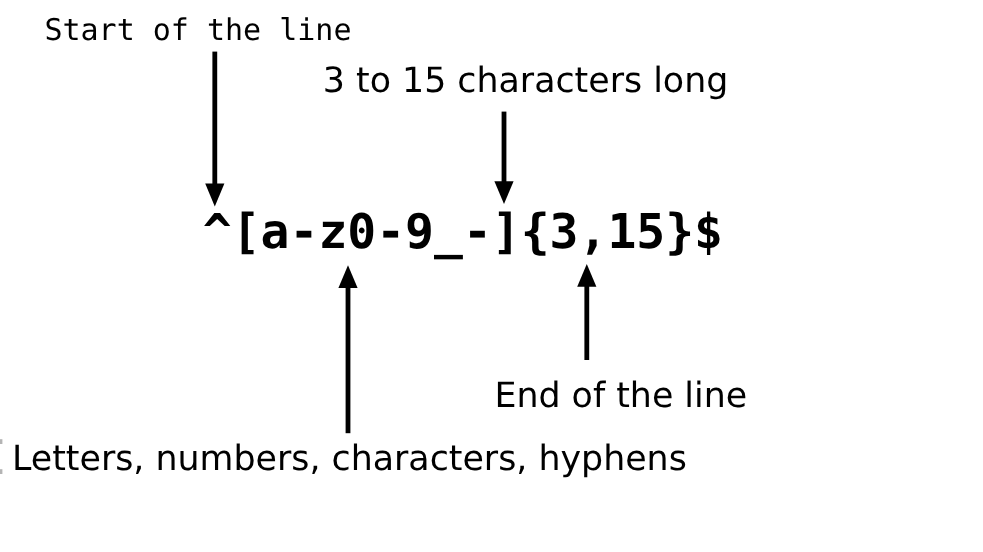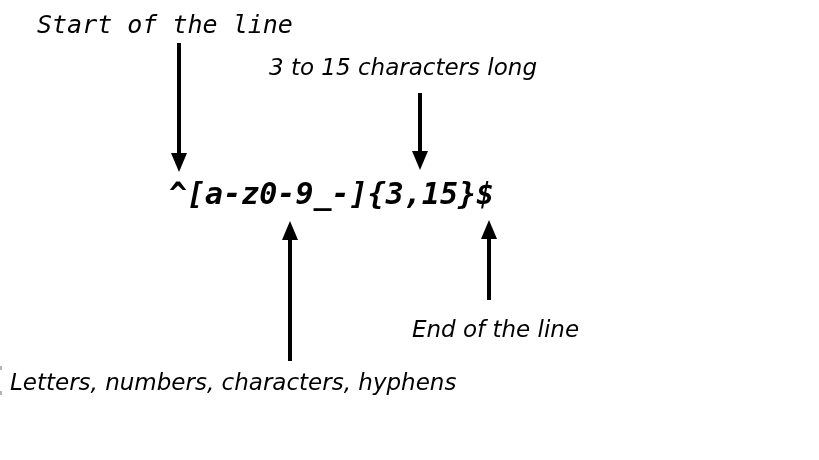--- a/index.html
+++ b/index.html
@@ -5,40 +5,39 @@
   :root { --ink:#000000; --bg:#ffffff; }
   * { margin:0; padding:0; box-sizing:border-box; }
   html,body { background:#ffffff; }
   .canvas {
     position:relative;
     width:819px; height:460px;
     background:var(--bg);
     overflow:hidden;
     font-family:"DejaVu Sans", "Liberation Sans", sans-serif;
     color:var(--ink);
-    font-style:italic;
   }
   .label {
     position:absolute;
     white-space:pre;
-    font-size:23px;
+    font-size:29px;
     line-height:23px;
     color:var(--ink);
   }
   .label.mono {
     font-family:"DejaVu Sans Mono", "Liberation Mono", monospace;
     font-size:25px;
     line-height:25px;
   }
   .regex {
     position:absolute;
     left:169px; top:179px;
     font-family:"DejaVu Sans Mono", "Liberation Mono", monospace;
     font-weight:bold;
-    font-size:30px;
+    font-size:40px;
     line-height:30px;
     white-space:pre;
     color:var(--ink);
   }
   .arrow { position:absolute; }
   .arrow .shaft {
     position:absolute; left:6px; width:4px;
     background:var(--ink);
   }
   .arrow .head-down {

